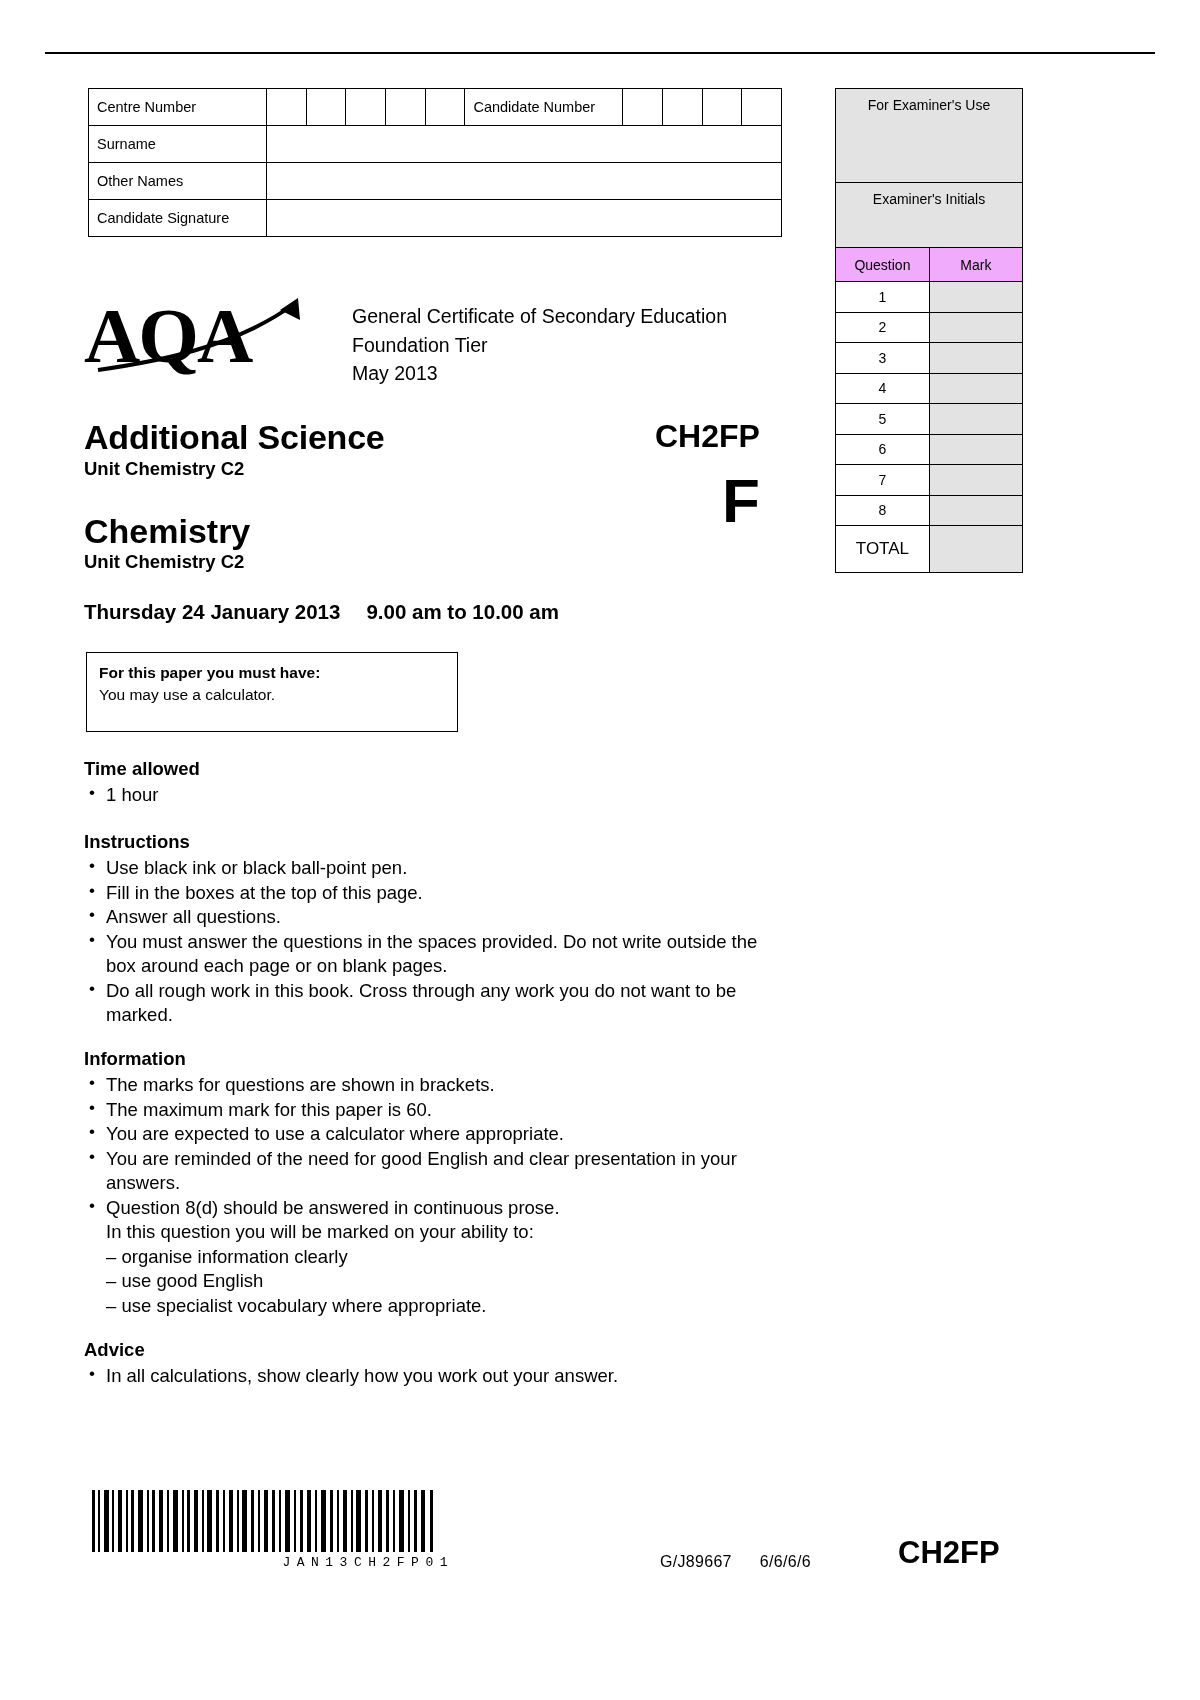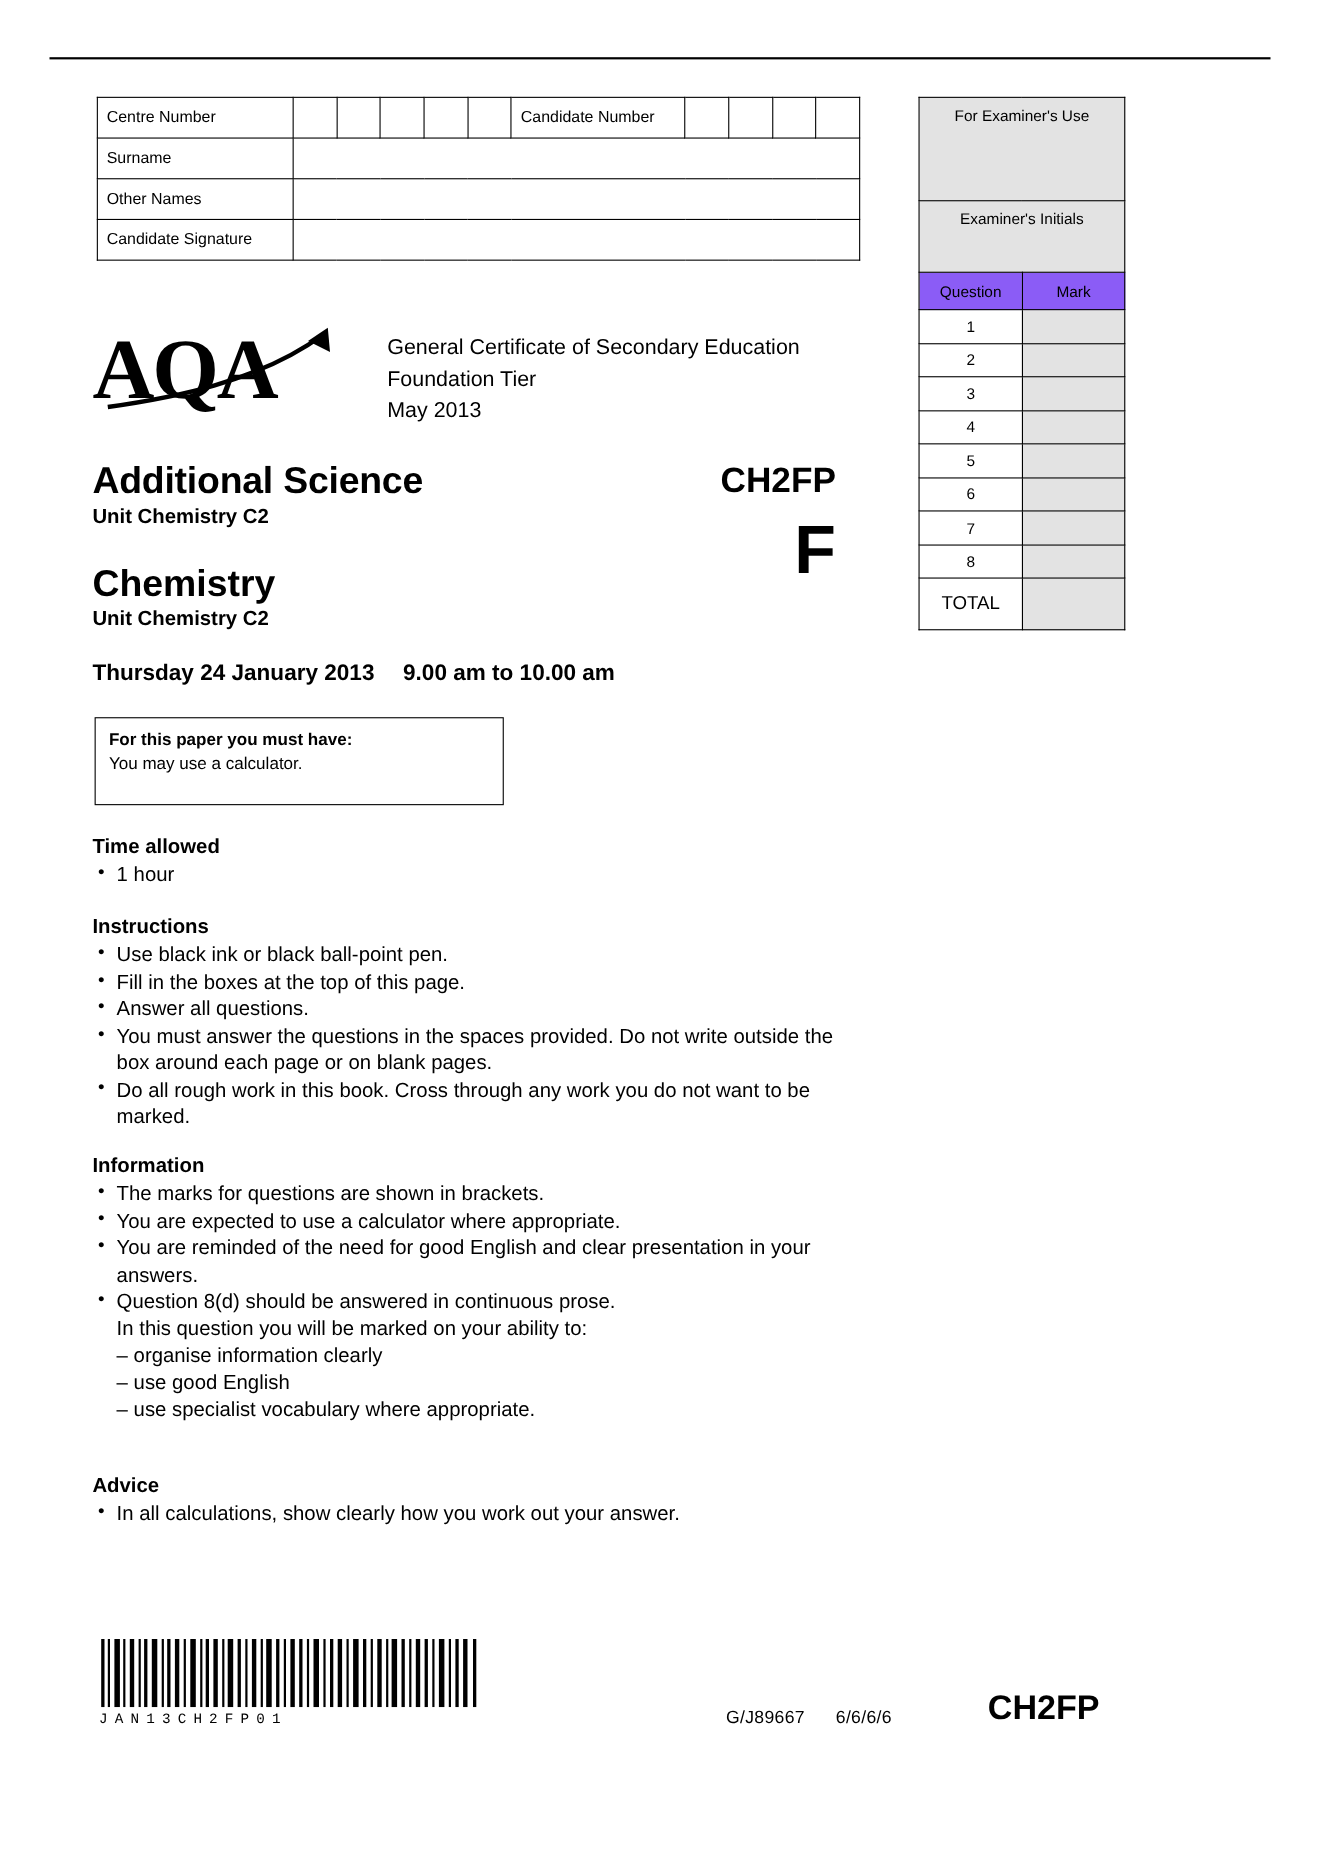--- a/index.html
+++ b/index.html
@@ -69,21 +69,21 @@
     vertical-align: top;
     padding-top: 8px !important;
     background: #e3e3e3;
   }
   .exam-init {
     height: 56px !important;
     vertical-align: top;
     padding-top: 8px !important;
     background: #e3e3e3;
   }
-  .exam-colhead { height: 33px !important; background: #8b5cf6; }
+  .exam-colhead { height: 33px !important; background: #f0abfc; }
   .exam-qnum { width: 94px; height: 29.5px !important; background: #fff; }
   .exam-mark { width: 94px; background: #e3e3e3; }
   .exam-total { height: 46px !important; font-size: 17px; }
 
   
   .logo {
     position: absolute;
     left: 84px;
     top: 292px;
     width: 250px;
@@ -205,27 +205,27 @@
 
   .barcode {
     position: absolute;
     left: 90px;
     top: 1490px;
     width: 350px;
     height: 62px;
   }
   .barcode-text {
     position: absolute;
-    left: 90px;
+    left: 104px;
     top: 1555px;
     width: 350px;
     font-family: "Liberation Mono", monospace;
     font-size: 13px;
     letter-spacing: 6.5px;
-    text-align: left;
+    text-align: right;
   }
   .printcode {
     position: absolute;
     left: 660px;
     top: 1553px;
     font-size: 16px;
     letter-spacing: 0.3px;
   }
   .printcode .gap2 { display:inline-block; width: 28px; }
   .footer-code {
@@ -369,20 +369,21 @@
       <li class="bullet">Answer all questions.</li>
       <li class="bullet">You must answer the questions in the spaces provided.  Do not write outside the box around each page or on blank pages.</li>
       <li class="bullet">Do all rough work in this book.  Cross through any work you do not want to be marked.</li>
     </ul>
   </div>
 
   <div class="sec" style="top:1048px;">Information</div>
   <div class="seclist" style="top:1073px;">
     <ul>
       <li class="bullet">The marks for questions are shown in brackets.</li>
+      <li class="bullet">The maximum mark for this paper is 60.</li>
       <li class="bullet">You are expected to use a calculator where appropriate.</li>
       <li class="bullet">You are reminded of the need for good English and clear presentation in your answers.</li>
       <li class="bullet">Question 8(d) should be answered in continuous prose.</li>
       <li class="plain">In this question you will be marked on your ability to:</li>
       <li class="plain">– organise information clearly</li>
       <li class="plain">– use good English</li>
       <li class="plain">– use specialist vocabulary where appropriate.</li>
     </ul>
   </div>
 

